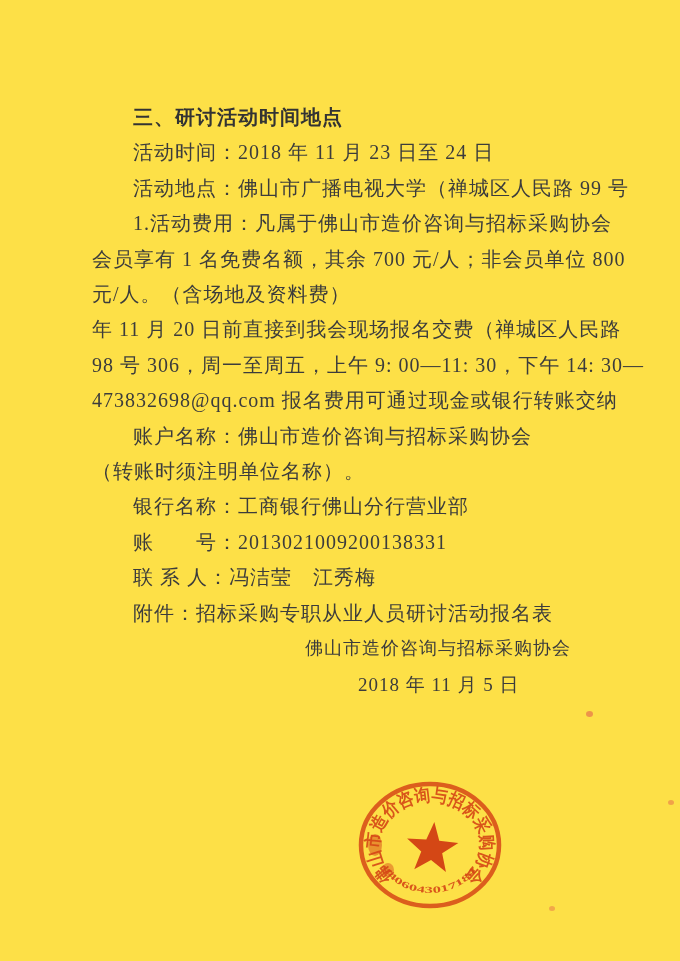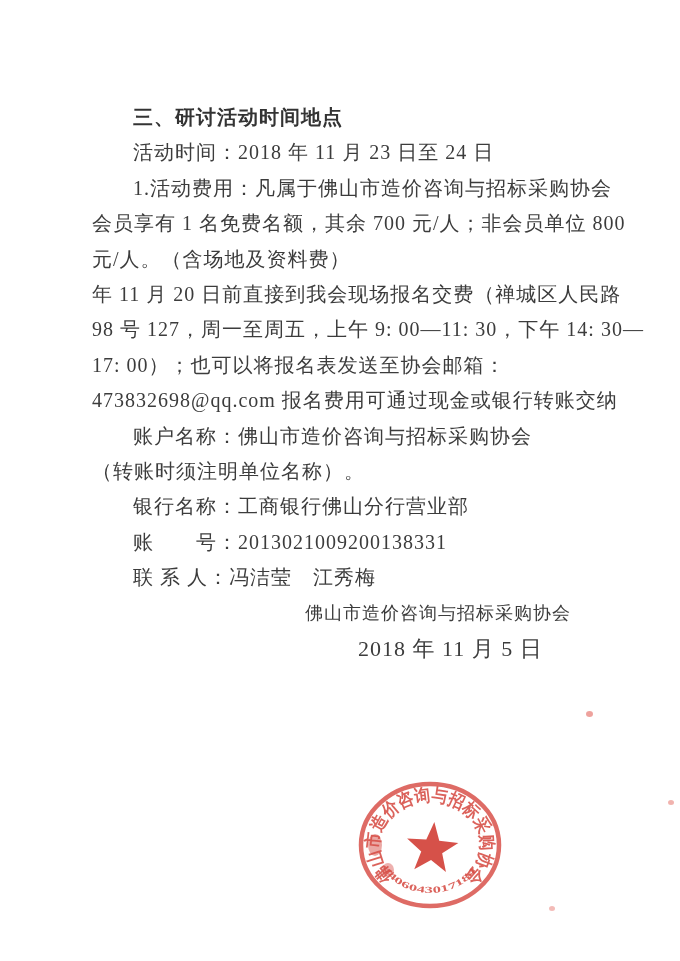--- a/index.html
+++ b/index.html
@@ -1,35 +1,35 @@
 <!DOCTYPE html>
 <html><head>
 <meta charset="utf-8">
 <style>
   html,body{margin:0;padding:0;background:#e8e8e8;}
   .page{
     position:relative;
     width:680px;height:961px;
-    background:#ffffff;
+    background:#fde047;
     overflow:hidden;
     font-family:"Liberation Serif","DejaVu Serif",serif;
   }
   .doc{
     position:absolute;
     left:92px;top:100px;width:545px;
     font-size:20px;
     line-height:35.4px;
     color:#3c3c3c;
     letter-spacing:1px;
   }
   .line{white-space:pre;}
   .ind{padding-left:41px;}
   .bold{font-weight:bold;color:#333;}
   .sign{padding-left:213px;font-size:18px;}
-  .date{padding-left:266px;font-size:22px;}
+  .date{padding-left:266px;font-size:19px;}
   .seal{
     position:absolute;
     left:356px;top:778px;
     width:148px;height:134px;
     mix-blend-mode:multiply;
     opacity:.88;
     filter:blur(.3px);
   }
   .seal text{
     font-family:"Liberation Serif","DejaVu Serif",serif;
@@ -41,32 +41,33 @@
   .speck3{left:549px;top:906px;width:6px;height:5px;background:#e0564c;opacity:.40;}
 </style>
 </head>
 <body>
 
 <div class="page">
 
   <div class="doc">
     <div class="line ind bold">三、研讨活动时间地点</div>
     <div class="line ind">活动时间：2018 年 11 月 23 日至 24 日</div>
+    <div class="line ind">活动地点：佛山市广播电视大学（禅城区人民路 99 号</div>
     <div class="line ind">1.活动费用：凡属于佛山市造价咨询与招标采购协会</div>
     <div class="line">会员享有 1 名免费名额，其余 700 元/人；非会员单位 800</div>
     <div class="line">元/人。（含场地及资料费）</div>
     <div class="line">年 11 月 20 日前直接到我会现场报名交费（禅城区人民路</div>
-    <div class="line">98 号 127，周一至周五，上午 9: 00—11: 30，下午 14: 30—</div>
-    <div class="line">17: 00）；也可以将报名表发送至协会邮箱：</div>
+    <div class="line">98 号 306，周一至周五，上午 9: 00—11: 30，下午 14: 30—</div>
     <div class="line">473832698@qq.com 报名费用可通过现金或银行转账交纳</div>
     <div class="line ind">账户名称：佛山市造价咨询与招标采购协会</div>
     <div class="line">（转账时须注明单位名称）。</div>
     <div class="line ind">银行名称：工商银行佛山分行营业部</div>
     <div class="line ind">账　　号：2013021009200138331</div>
     <div class="line ind">联 系 人：冯洁莹　江秀梅</div>
+    <div class="line ind">附件：招标采购专职从业人员研讨活动报名表</div>
     <div class="line sign">佛山市造价咨询与招标采购协会</div>
     <div class="line date">2018 年 11 月 5 日</div>
   </div>
 
   <svg class="seal" viewBox="0 0 148 134" aria-hidden="true">
 
     <ellipse cx="74" cy="67" rx="69" ry="61" fill="none" stroke-width="4.5" stroke-opacity="0.85" stroke="#d23830"></ellipse>
 
     <ellipse cx="19" cy="67" rx="7" ry="11" opacity="0.5" fill="#d23830"></ellipse>
     <ellipse cx="32" cy="92" rx="6" ry="7" opacity="0.45" fill="#d23830"></ellipse>

